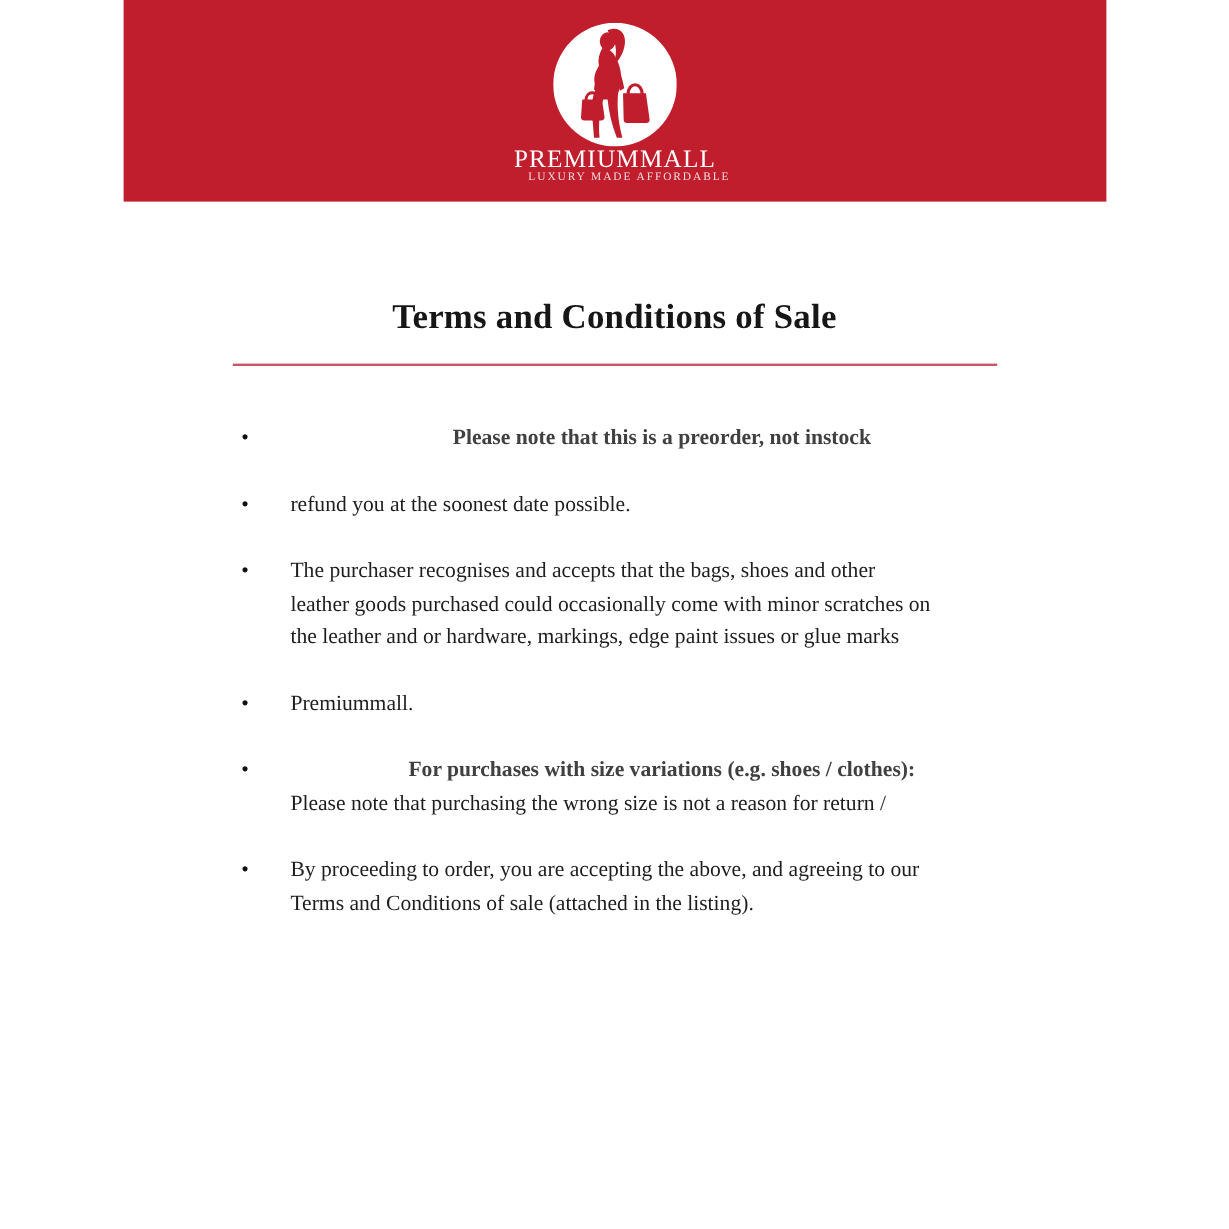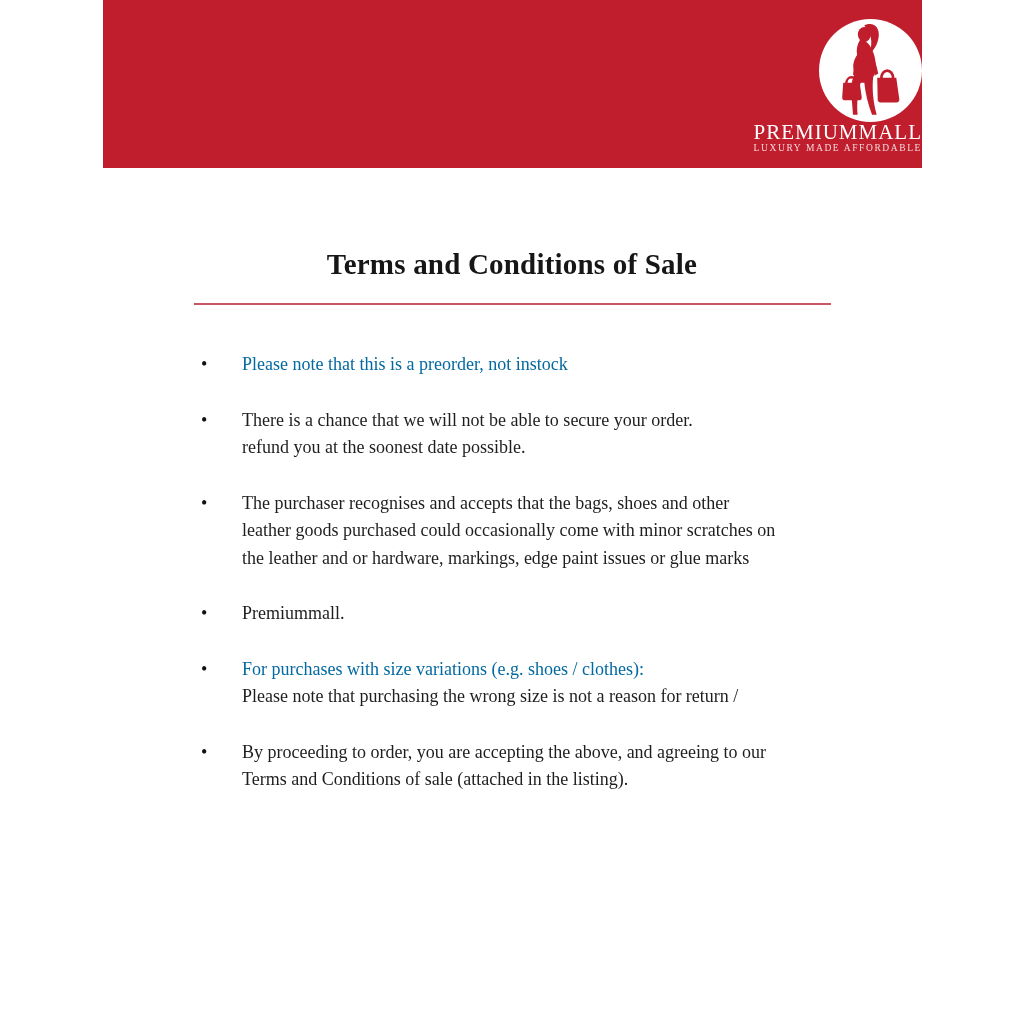--- a/index.html
+++ b/index.html
@@ -7,21 +7,21 @@
     width:1024px;height:1024px;position:relative;background:#ffffff;
     font-family:"Liberation Serif","DejaVu Serif",serif;overflow:hidden;
   }
   
   .banner{
     position:absolute;left:103px;top:0;width:819px;height:168px;
     background:#c11e2d;
   }
   .logo{
     position:absolute;left:0;right:0;top:19px;
-    display:flex;flex-direction:column;align-items:flex-end;
+    display:flex;flex-direction:column;align-items:center;
   }
   .logo-disc{width:103px;height:103px;display:block;}
   .brand{
     margin-top:1px;color:#ffffff;font-size:21px;letter-spacing:1px;
     line-height:19px;white-space:nowrap;
   }
   .tagline{
     margin-top:1px;color:#f3dadd;font-size:9.5px;letter-spacing:1.6px;
     line-height:11px;white-space:nowrap;margin-left:24px;
   }
@@ -39,21 +39,21 @@
     position:absolute;left:201px;top:351px;width:660px;
     font-size:18px;color:#1e1e1e;
   }
   .item{display:flex;margin-bottom:28px;}
   .marker{
     width:41px;flex:0 0 41px;line-height:27.5px;color:#111;
     font-size:18px;
   }
   .text{flex:1;}
   .line{line-height:27.5px;white-space:nowrap;}
-  .line.red{color:#0369a1;font-weight:normal;}
+  .line.red{color:#404040;font-weight:bold;text-align:center;}
 </style>
 </head>
 <body>
 
 <div class="banner">
   <div class="logo">
     <svg class="logo-disc" viewBox="0 0 100 100" aria-hidden="true">
       <circle cx="50" cy="50" r="50" fill="#ffffff"></circle>
       <g fill="#c11e2d">
 
@@ -100,21 +100,20 @@
   <div class="item">
     <span class="marker">•</span>
     <div class="text">
       <div class="line red">Please note that this is a preorder, not instock</div>
     </div>
   </div>
 
   <div class="item">
     <span class="marker">•</span>
     <div class="text">
-      <div class="line">There is a chance that we will not be able to secure your order.</div>
       <div class="line">refund you at the soonest date possible.</div>
     </div>
   </div>
 
   <div class="item">
     <span class="marker">•</span>
     <div class="text">
       <div class="line">The purchaser recognises and accepts that the bags, shoes and other</div>
       <div class="line">leather goods purchased could occasionally come with minor scratches on</div>
       <div class="line">the leather and or hardware, markings, edge paint issues or glue marks</div>

